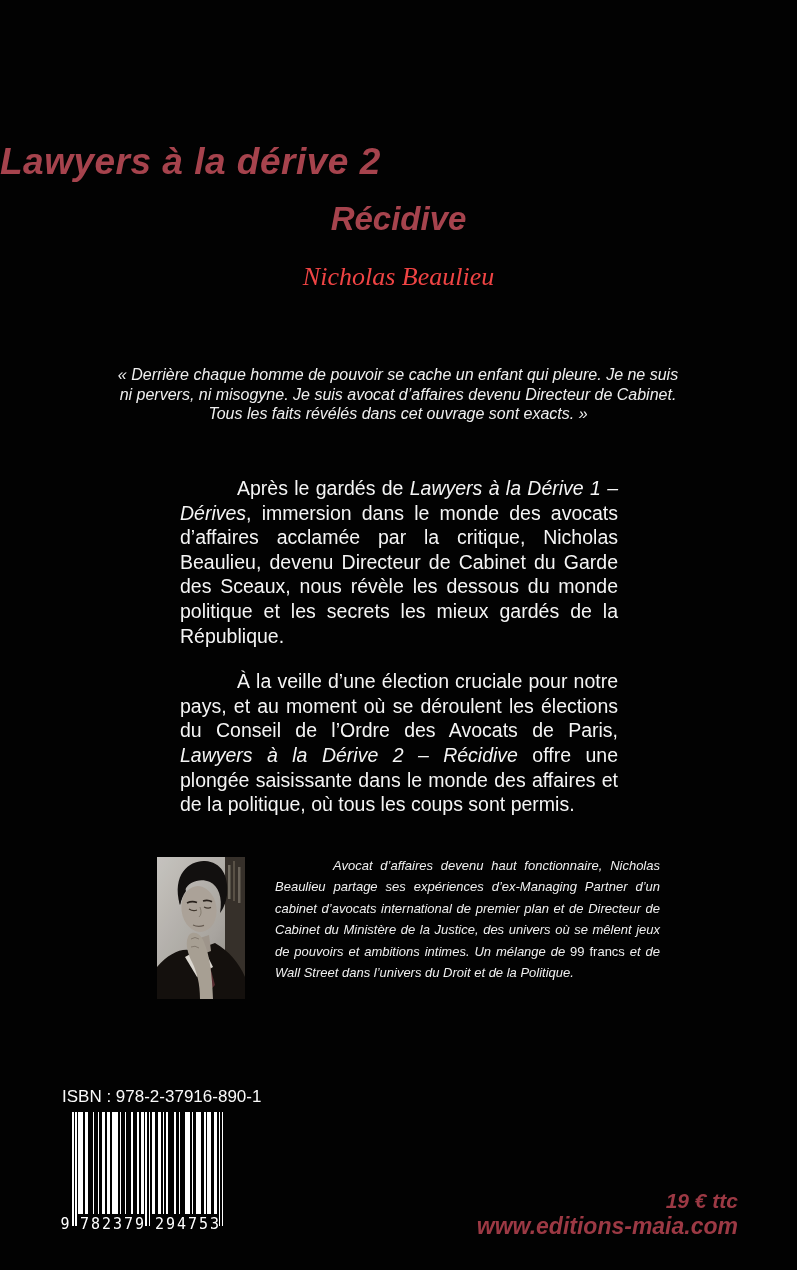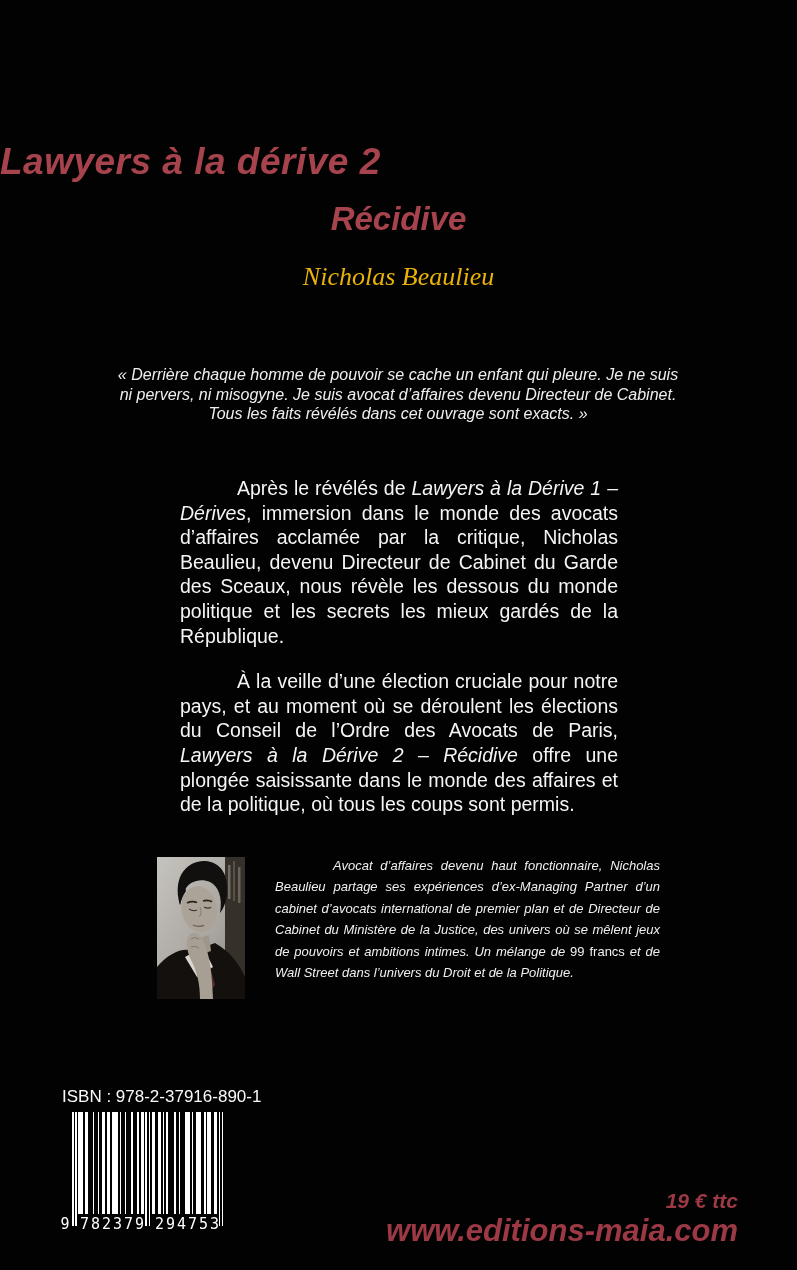--- a/index.html
+++ b/index.html
@@ -30,21 +30,21 @@
     position:absolute;top:200px;left:0;right:0;
     text-align:center;
     font-style:italic;font-weight:600;font-size:33px;
     color:var(--title-red);
   }
   .author{
     position:absolute;top:262px;left:0;right:0;
     text-align:center;
     font-family:"Liberation Serif",serif;
     font-style:italic;font-size:26px;
-    color:#eab308;
+    color:#ef4444;
   }
   
   .quote{
     position:absolute;top:365px;left:98px;width:600px;
     text-align:center;
     font-style:italic;font-size:16px;line-height:19.6px;
     color:#efefef;
   }
   .quote div{white-space:nowrap;}
   
@@ -99,42 +99,42 @@
   .bc-d1{left:5px;width:72px;}
   .bc-d2{left:80px;width:72px;}
   
   .price{
     position:absolute;top:1189px;right:59px;
     font-style:italic;font-weight:bold;font-size:21px;
     color:var(--footer-red);
   }
   .website{
     position:absolute;top:1213px;right:59px;
-    font-style:italic;font-weight:bold;font-size:31px;
+    font-style:italic;font-weight:bold;font-size:23px;
     color:var(--footer-red);
     text-align:right;
   }
 </style>
 </head>
 <body>
 
 <div class="page">
 
   <div class="title">Lawyers à la dérive 2</div>
   <div class="subtitle">Récidive</div>
   <div class="author">Nicholas Beaulieu</div>
 
   <div class="quote">
     <div>« Derrière chaque homme de pouvoir se cache un enfant qui pleure. Je ne suis</div>
     <div>ni pervers, ni misogyne. Je suis avocat d’affaires devenu Directeur de Cabinet.</div>
     <div>Tous les faits révélés dans cet ouvrage sont exacts. »</div>
   </div>
 
   <div class="synopsis">
-    <p><span class="rm">Après le révélés de </span><span class="it">Lawyers à la Dérive 1 – Dérives</span><span class="rm">, immersion dans le monde des avocats d’affaires acclamée par la critique, Nicholas Beaulieu, devenu Directeur de Cabinet du Garde des Sceaux, nous révèle les dessous du monde politique et les secrets les mieux gardés de la République.</span></p>
+    <p><span class="rm">Après le gardés de </span><span class="it">Lawyers à la Dérive 1 – Dérives</span><span class="rm">, immersion dans le monde des avocats d’affaires acclamée par la critique, Nicholas Beaulieu, devenu Directeur de Cabinet du Garde des Sceaux, nous révèle les dessous du monde politique et les secrets les mieux gardés de la République.</span></p>
     <p><span class="rm">À la veille d’une élection cruciale pour notre pays, et au moment où se déroulent les élections du Conseil de l’Ordre des Avocats de Paris, </span><span class="it">Lawyers à la Dérive 2 – Récidive</span><span class="rm"> offre une plongée saisissante dans le monde des affaires et de la politique, où tous les coups sont permis.</span></p>
   </div>
 
   <div class="bio">
     <svg class="photo" viewBox="0 0 88 142" width="88" height="142" aria-hidden="true">
       <defs>
         <linearGradient id="pbg" x1="0" y1="0" x2="1" y2="1">
           <stop offset="0" stop-color="#d3d0cb"></stop>
           <stop offset="0.6" stop-color="#b3afa9"></stop>
           <stop offset="1" stop-color="#8c8780"></stop>

